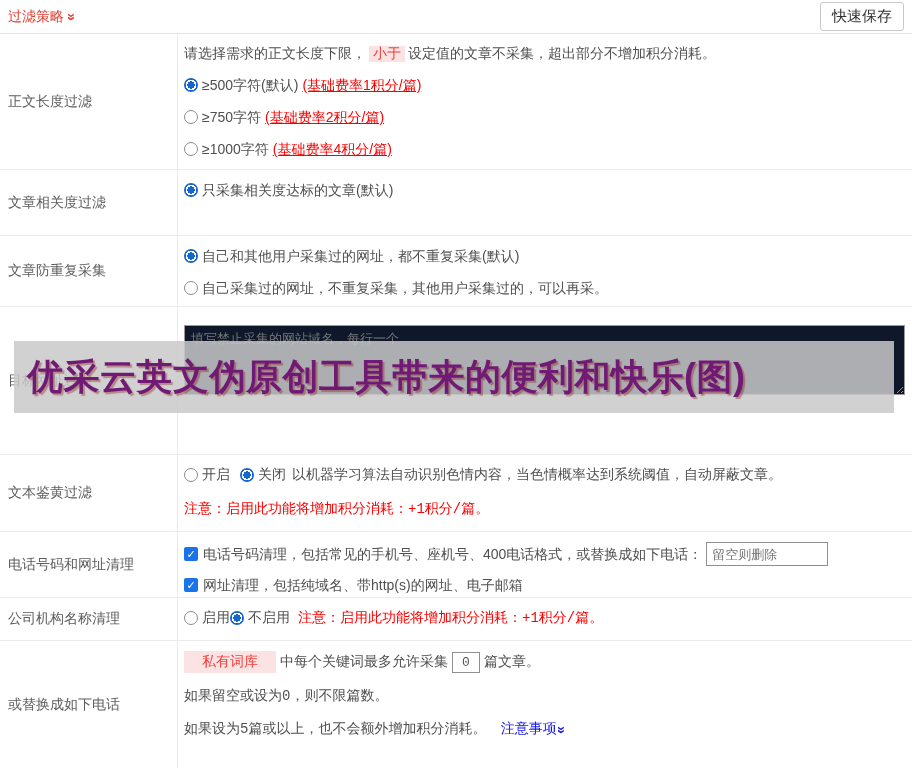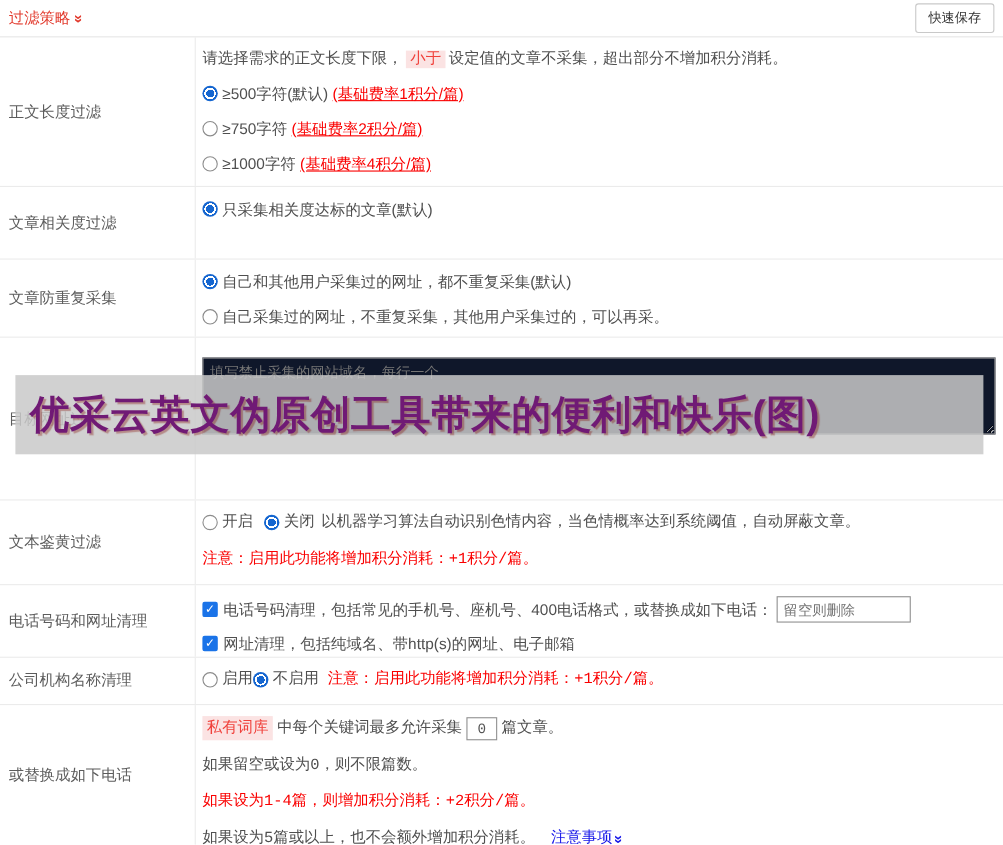--- a/index.html
+++ b/index.html
@@ -8,21 +8,21 @@
     background:#fff;color:#4f4f4f;
     font-family:"Liberation Sans","DejaVu Sans",sans-serif;
     font-size:14px;
   }
   
   .topbar{height:34px;display:flex;align-items:center;justify-content:space-between;
     padding:0 8px;border-bottom:1px solid #e6e6e6;box-sizing:border-box;}
   .page-title{color:#e23b2e;font-size:14px;}
   .chev{display:inline-block;transform:rotate(90deg) translateX(1px);font-weight:bold;}
   .save-btn{background:#fff;border:1px solid #c9c9c9;border-radius:3px;
-    padding:4px 11px;font-size:12px;color:#333;cursor:pointer;
+    padding:4px 11px;font-size:15px;color:#333;cursor:pointer;
     font-family:inherit;}
   
   .row{display:flex;border-bottom:1px solid #ebebeb;box-sizing:border-box;}
   .row-label{flex:0 0 178px;width:178px;border-right:1px solid #ebebeb;
     display:flex;align-items:center;padding-left:8px;box-sizing:border-box;
     color:#5c5c5c;}
   .row-content{flex:1;padding:10px 6px;box-sizing:border-box;}
   .r1{height:136px}.r2{height:66px}.r3{height:71px}.r4{height:148px}
   .r5{height:77px}.r6{height:66px}.r7{height:43px}.r8{height:127px}
   .line{margin:0 0 11px 0;line-height:20px;font-family:Liberation Mono, monospace;}
@@ -35,21 +35,21 @@
     margin-right:4px;flex:0 0 14px;vertical-align:-2px;}
   .radio.on{border:none;
     background:radial-gradient(circle,#1566d0 0 3.6px,#fff 3.6px 5.2px,#1566d0 5.2px 7px);}
   .checkbox{display:inline-block;width:14px;height:14px;border-radius:2px;
     background:#1a73e8;color:#fff;font-size:11px;line-height:14px;text-align:center;
     margin-right:5px;flex:0 0 14px;}
   
   .red{color:#fa0000;}
   .fee{color:#fa0000;text-decoration:underline;margin-left:4px;}
   .hl{color:#f0413b;background:#fbe3e3;padding:0 4px;margin:0 3px;}
-  .badge{color:#f0413b;background:#fbe3e3;padding:1px 4px;margin-right:4px;}
+  .badge{color:#f0413b;background:#fbe3e3;padding:1px 18px;margin-right:4px;}
   .link{color:#1414e8;cursor:pointer;text-decoration:none;margin-left:6px;}
   
   .phone-input{width:110px;height:20px;border:1px solid #8f8f8f;font-size:13px;
     padding:1px 5px;margin-left:4px;font-family:inherit;color:#15803d;box-sizing:content-box;}
   .count-input{width:24px;height:17px;border:1px solid #8f8f8f;font-size:13px;
     text-align:center;margin:0 4px;font-family:inherit;color:#555;padding:1px;}
   .domain-textarea{display:block;width:721px;height:70px;margin-top:8px;
     border:1px solid #9a9a9a;resize:both;font-family:inherit;font-size:13px;
     color:#777;padding:4px 6px;box-sizing:border-box;background:#0f172a;}
   
@@ -171,21 +171,20 @@
 <div class="row r8" style="border-bottom:none;">
   <div class="row-label">或替换成如下电话</div>
   <div class="row-content">
     <div class="line mid" style="margin-bottom:13px;">
       <span class="badge">私有词库</span>
       <span>中每个关键词最多允许采集</span>
       <input class="count-input" type="text" value="0" style="">
       <span>篇文章。</span>
     </div>
     <div class="line" style="margin-bottom:13px;">如果留空或设为0，则不限篇数。</div>
-    <div class="line red" style="margin-bottom:13px;">如果设为1-4篇，则增加积分消耗：+2积分/篇。</div>
     <div class="line">
       <span>如果设为5篇或以上，也不会额外增加积分消耗。</span>
       <a class="link"><span>注意事项</span><span class="chev">»</span></a>
     </div>
   </div>
 </div>
 
 <div class="watermark">
   <span class="watermark-text">优采云英文伪原创工具带来的便利和快乐(图)</span>
 </div>

